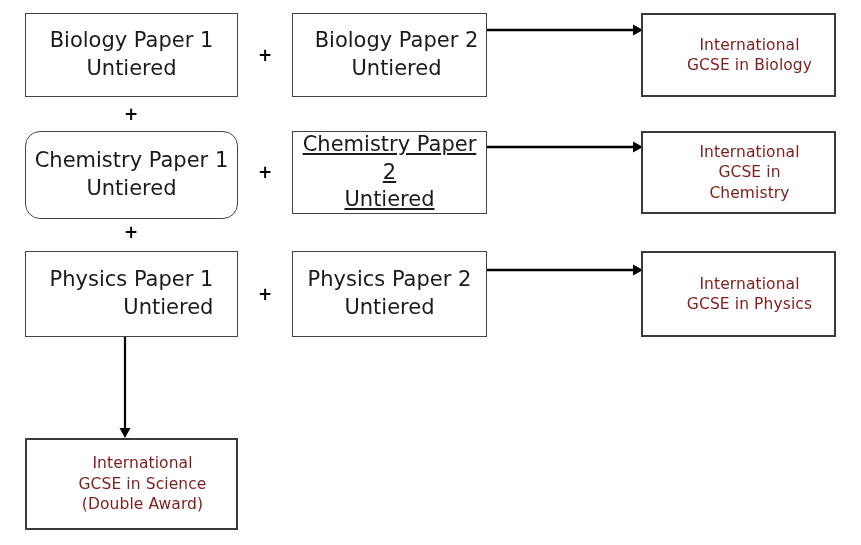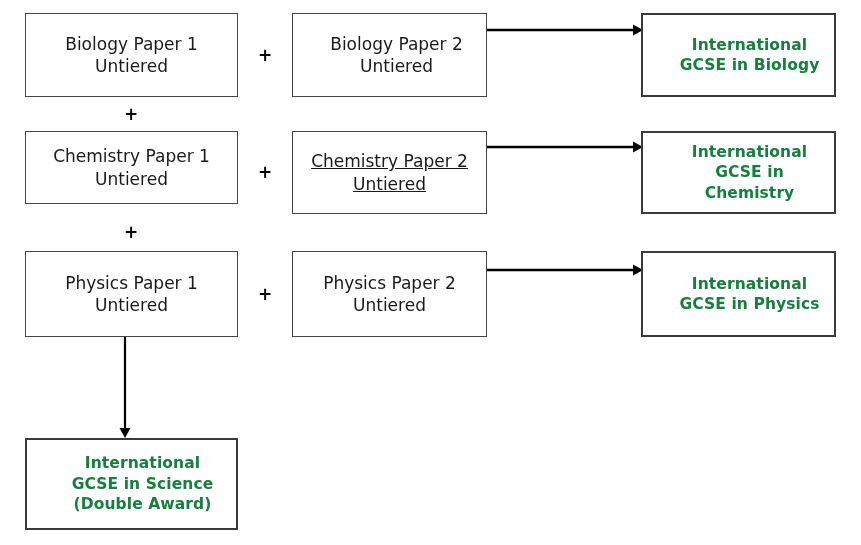--- a/index.html
+++ b/index.html
@@ -22,29 +22,29 @@
   .box {
     position: absolute;
     box-sizing: border-box;
     border: 1.6px solid #444444;
     background: #ffffff;
     display: flex;
     align-items: center;
     justify-content: center;
     text-align: center;
     line-height: 1.32;
-    font-size: 17px;
+    font-size: 21px;
     color: #1a1a1a;
     padding: 2px 6px;
   }
   .box.award {
     border: 2px solid #3a3a3a;
-    font-weight: bold;
+    font-weight: normal;
     font-size: 15.5px;
-    color: #15803d;
+    color: #7f1d1d;
     letter-spacing: 0.1px;
     padding-left: 28px;
   }
   .box .txt {
     display: block;
     white-space: pre-line;
   }
   
   .plus {
     position: absolute;
@@ -96,21 +96,21 @@
     </svg>
   </div>
 
   <div class="box award" style="left:641px; top:13px; width:195px; height:84px;">
     <span class="txt">International
 GCSE in Biology</span>
   </div>
 
   <div class="plus" style="left:121px; top:104px;">+</div>
 
-  <div class="box" style="left:25px; top:131px; width:213px; height:73px;">
+  <div class="box" style="left:25px; top:131px; width:213px; height:88px;border-radius:15px;">
     <span class="txt">Chemistry Paper 1
 Untiered</span>
   </div>
 
   <div class="plus" style="left:255px; top:162px;">+</div>
 
   <div class="box" style="left:292px; top:131px; width:195px; height:83px;text-decoration:underline;">
     <span class="txt">Chemistry Paper 2
 Untiered</span>
   </div>
@@ -123,21 +123,21 @@
   </div>
 
   <div class="box award" style="left:641px; top:131px; width:195px; height:83px;">
     <span class="txt">International
 GCSE in
 Chemistry</span>
   </div>
 
   <div class="plus" style="left:121px; top:222px;">+</div>
 
-  <div class="box" style="left:25px; top:251px; width:213px; height:86px;">
+  <div class="box" style="left:25px; top:251px; width:213px; height:86px;text-align:right;">
     <span class="txt">Physics Paper 1
 Untiered</span>
   </div>
 
   <div class="plus" style="left:255px; top:284px;">+</div>
 
   <div class="box" style="left:292px; top:251px; width:195px; height:86px;align-items:center;">
     <span class="txt">Physics Paper 2
 Untiered</span>
   </div>

